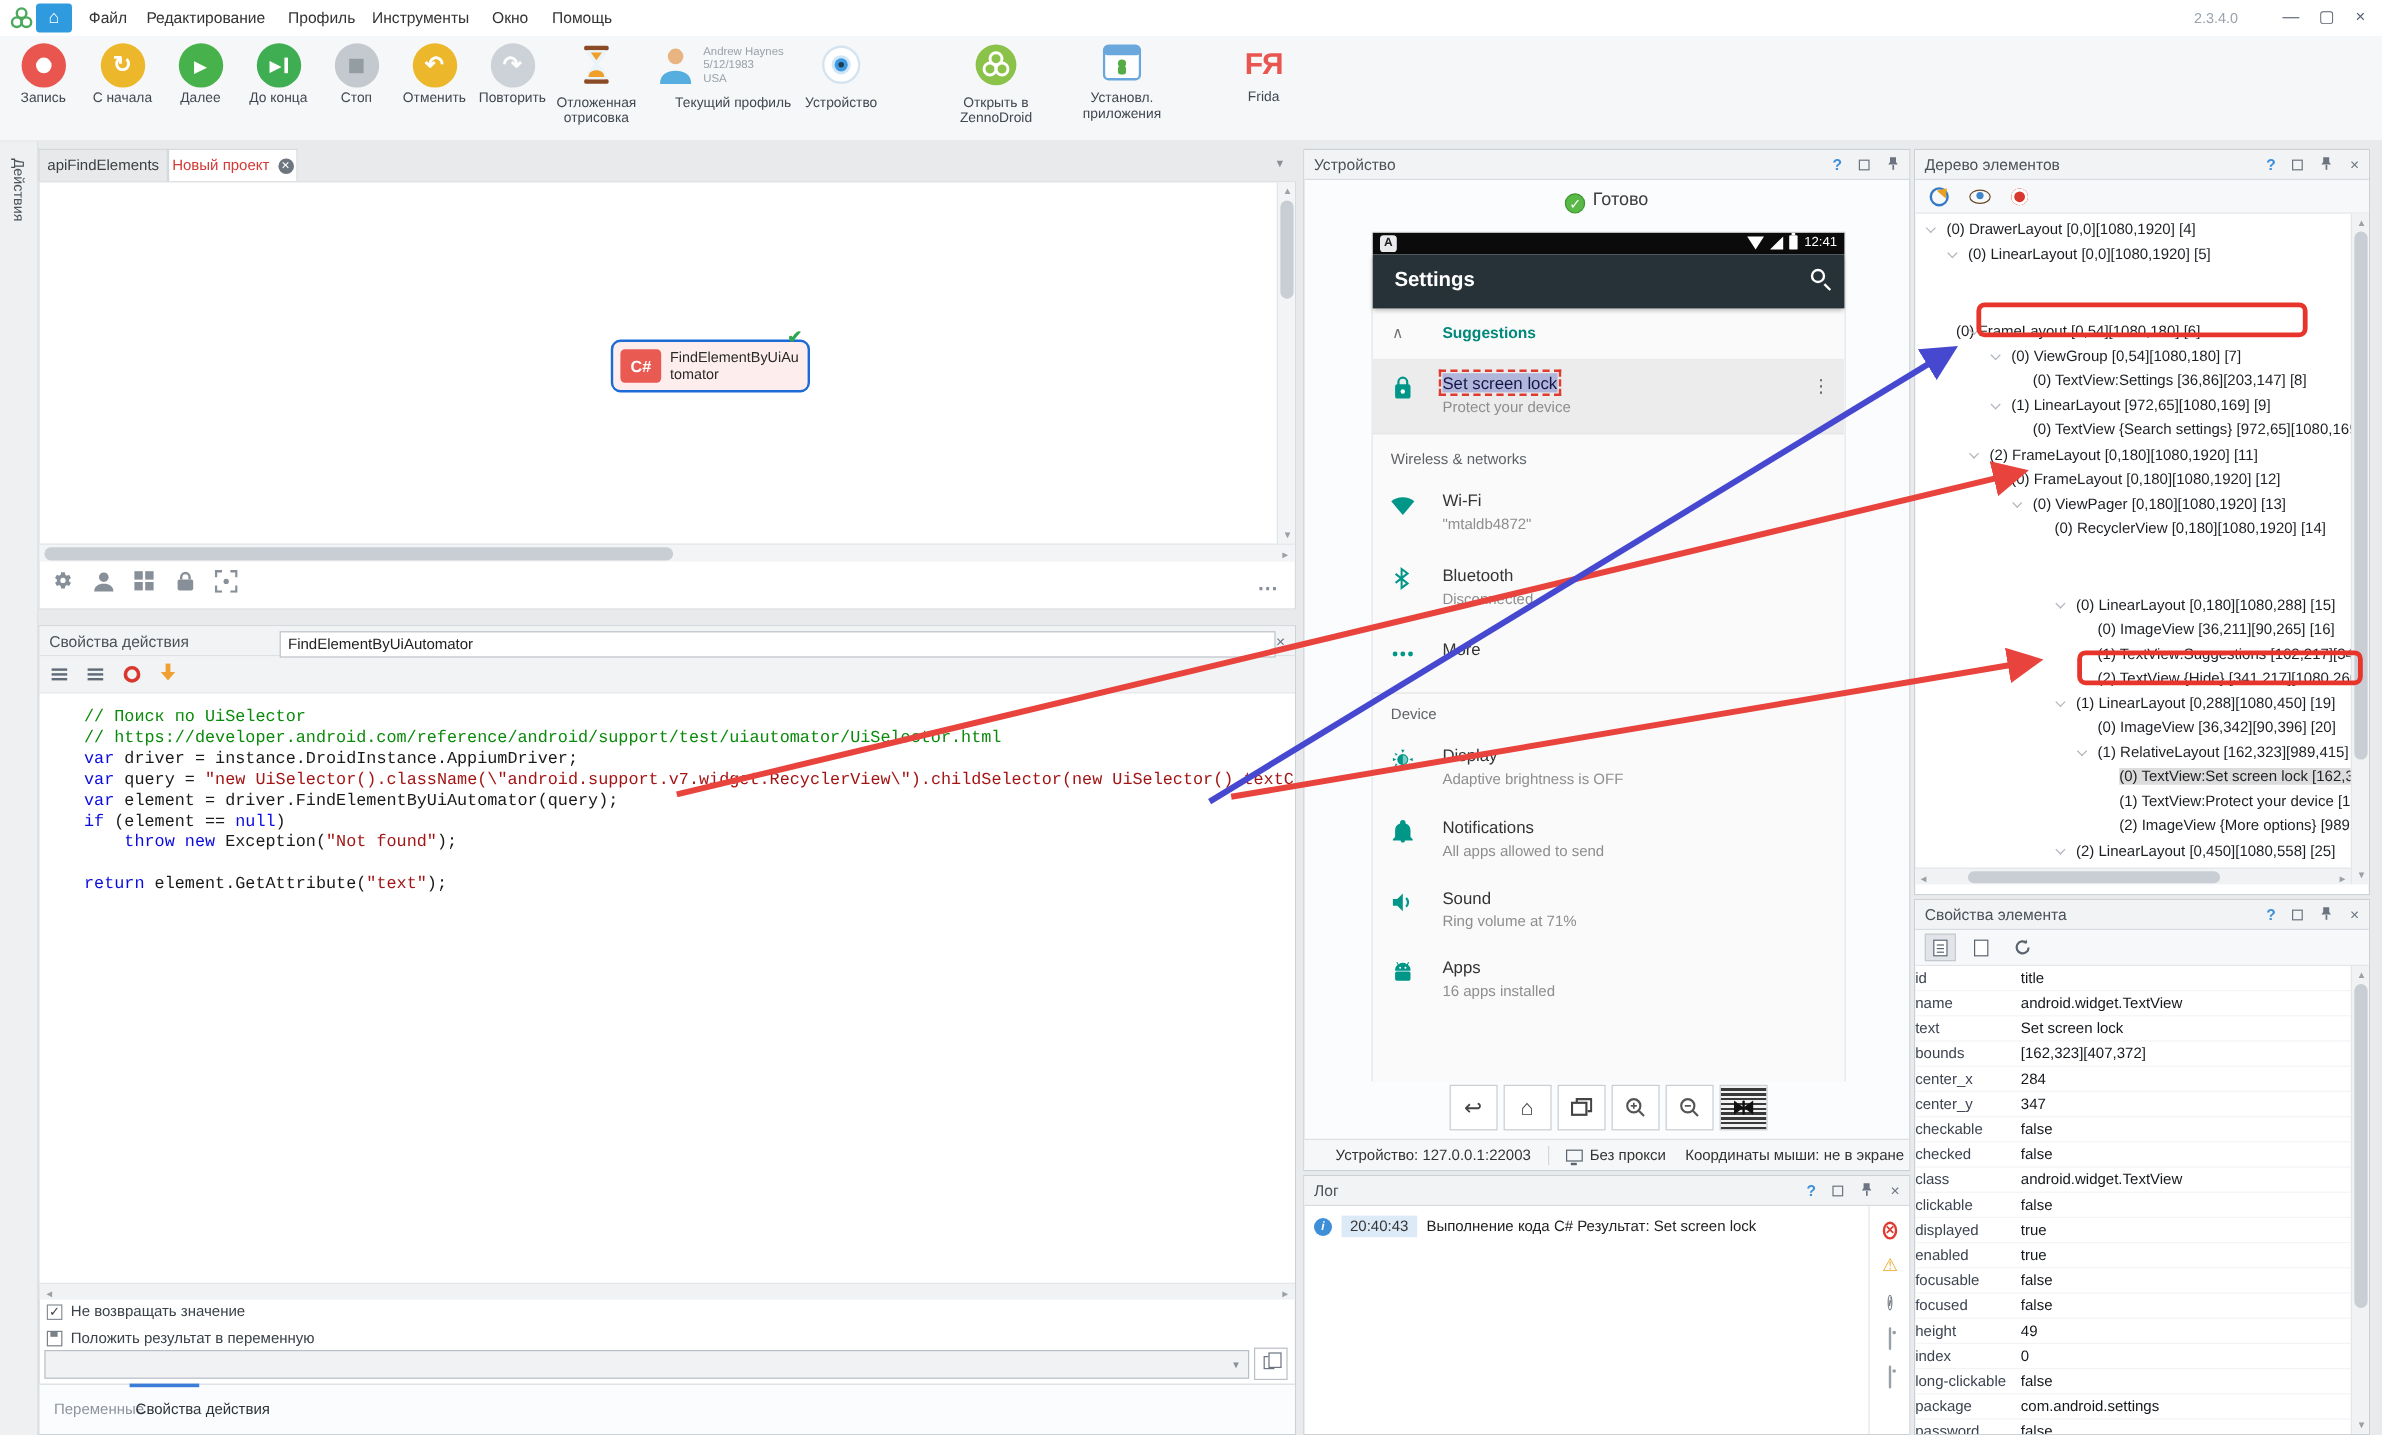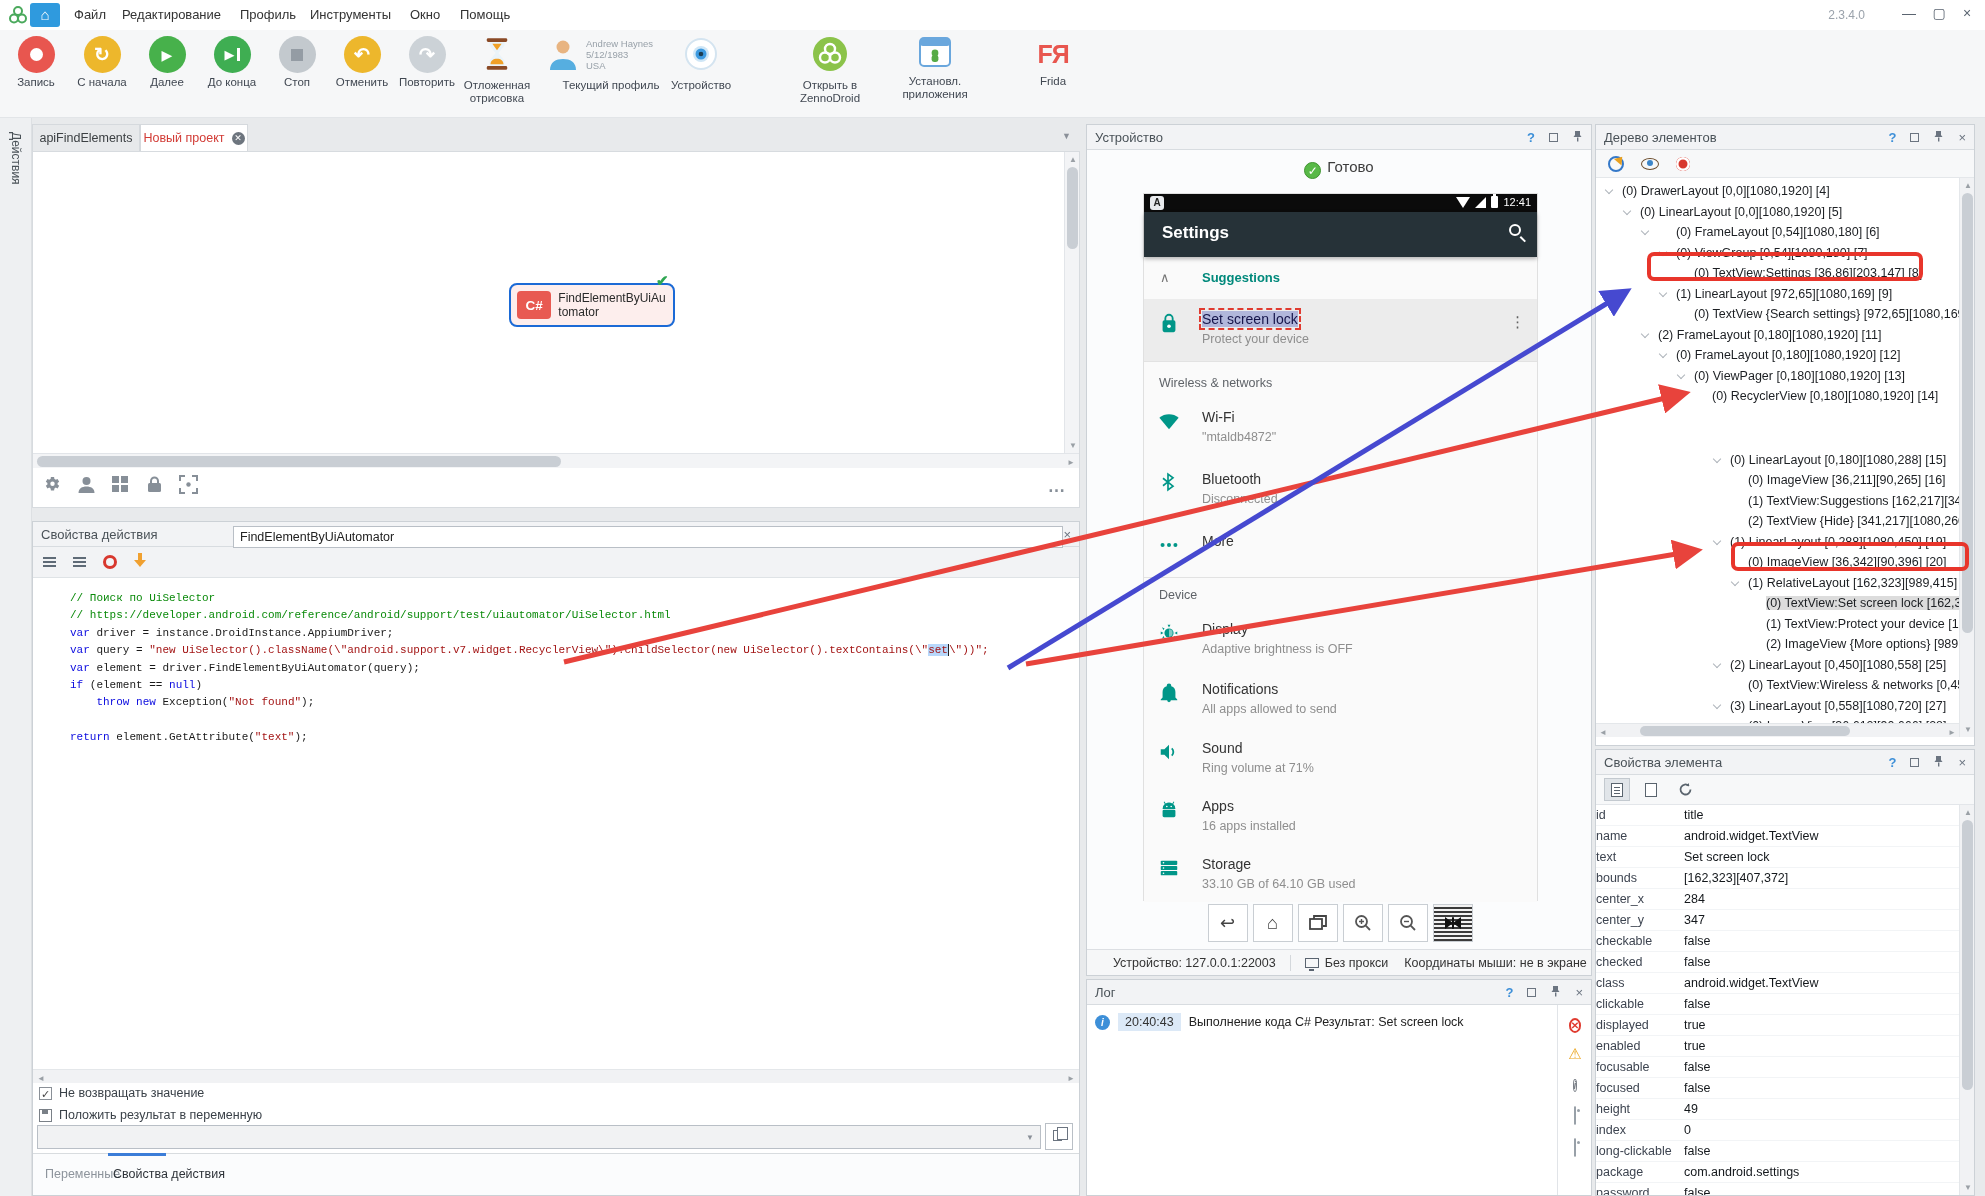--- a/index.html
+++ b/index.html
@@ -46,21 +46,21 @@
 .vsb{position:absolute;background:#f3f4f6}
 .sbthumb{position:absolute;background:#c9ced4;border-radius:6px}
 .sbarrow{position:absolute;font-size:8px;color:#9aa0a6}
 .cicons{position:absolute;top:323px;display:flex;gap:14px;align-items:center}
 .cico{width:20px;height:20px;color:#878f98}
 
 #apPanel{left:32px;top:521px;width:1048px;height:675px}
 #apTools{position:absolute;left:0;top:25px;width:100%;height:31px;background:#f2f3f5;border-bottom:1px solid #dfe3e6;display:flex;align-items:center;gap:16px;padding-left:10px}
 #apName{position:absolute;left:200px;top:4px;width:830px;height:22px;border:1px solid #b9bfc6;background:#fff;font-size:12.5px;color:#222;padding:0 6px;font-family:"Liberation Sans",sans-serif}
 #codeArea{position:absolute;left:0;top:56px;width:1046px;height:491px;background:#fff;overflow:hidden;padding:12px 0 0 37px}
-.code-line{font-family:"Liberation Mono","DejaVu Sans Mono",monospace;font-size:11px;line-height:17.4px;white-space:pre}
+.code-line{font-family:"Liberation Mono","DejaVu Sans Mono",monospace;font-size:14px;line-height:17.4px;white-space:pre}
 .tk-c{color:#0a8a0a}.tk-k{color:#0a0adf}.tk-p{color:#1a1a1a}.tk-s{color:#a31515}
 .tk-hl{color:#a31515;background:#b8d8fb;border-right:1.3px solid #222}
 #codeHsb{position:absolute;left:0;top:547px;width:1046px;height:14px;background:#f1f2f4;border-top:1px solid #e4e7ea}
 .chkrow{position:absolute;left:6px;display:flex;align-items:center;gap:7px;font-size:12.5px;color:#3a4148}
 .chkbox{width:13px;height:13px;border:1px solid #8a9097;background:#fff;font-size:11px;line-height:12px;text-align:center;color:#444}
 .flopico{width:13px;height:13px;border:1.5px solid #7a8087;position:relative}
 .flopico::after{content:"";position:absolute;left:2px;top:0;width:6px;height:4px;background:#7a8087}
 #apDrop{position:absolute;left:4px;top:603px;width:1004px;height:24px;border:1px solid #b9bfc6;background:#f1f2f3}
 #apDrop .da{position:absolute;right:6px;top:7px;font-size:8px;color:#8a9098}
 #copyBtn{position:absolute;left:1012px;top:601px;width:28px;height:27px;border:1px solid #b9bfc6;background:#fff}
@@ -493,36 +493,20 @@
               <g fill="#009688">
                 <path d="M7.4 5.4 6.2 3.3l.9-.5 1.2 2.1a6.8 6.8 0 0 1 7.4 0l1.2-2.1.9.5-1.2 2.1A6.3 6.3 0 0 1 19 10.8H5a6.3 6.3 0 0 1 2.4-5.4z"></path>
                 <rect x="5" y="11.6" width="14" height="8.4" rx="1.6"></rect>
               </g>
               <circle cx="9.6" cy="8.2" r=".9" fill="#fff"></circle>
               <circle cx="14.4" cy="8.2" r=".9" fill="#fff"></circle>
             </svg></span>
           <span class="sTitle">Apps</span>
           <span class="sSub">16 apps installed</span>
         </div>
-        <div class="sRow" style="height: 58px;">
-          <span class="sIco"><svg width="22" height="22" viewBox="0 0 24 24">
-              <g fill="#009688">
-                <rect x="3" y="4" width="18" height="4.6" rx="1"></rect>
-                <rect x="3" y="9.7" width="18" height="4.6" rx="1"></rect>
-                <rect x="3" y="15.4" width="18" height="4.6" rx="1"></rect>
-              </g>
-              <g fill="#fff">
-                <circle cx="6" cy="6.3" r=".9"></circle>
-                <circle cx="6" cy="12" r=".9"></circle>
-                <circle cx="6" cy="17.7" r=".9"></circle>
-              </g>
-            </svg></span>
-          <span class="sTitle">Storage</span>
-          <span class="sSub">33.10 GB of 64.10 GB used</span>
-        </div>
       </div>
   </div>
   <div id="navRow">
     <div class="navBtn">↩</div>
     <div class="navBtn">⌂</div>
     <div class="navBtn">
         <svg width="18" height="16">
           <rect x="1" y="4" width="12" height="10" fill="none" stroke="#444" stroke-width="1.8"></rect>
           <path d="M5 4V1h12v10h-3" fill="none" stroke="#444" stroke-width="1.8"></path>
         </svg>
@@ -598,21 +582,21 @@
     </span>
   </div>
   <div id="treeTools">
     <span class="refrico"></span>
     <span class="eyeico"></span>
     <span class="recico"></span>
   </div>
   <div id="treeBody">
       <div class="tree-item" style="padding-left: 26px;"><span class="chev" style="left: 10px;"></span><span>(0) DrawerLayout [0,0][1080,1920] [4]</span></div>
       <div class="tree-item" style="padding-left: 44px;"><span class="chev" style="left: 28px;"></span><span>(0) LinearLayout [0,0][1080,1920] [5]</span></div>
-      <div class="tree-item" style="padding-left: 80px;"><span class="chev" style="left: 46px;"></span><span>(0) FrameLayout [0,54][1080,180] [6]</span></div>
+      <div class="tree-item" style="padding-left: 34px; margin-top: 44px;"><span class="chev" style="left: 46px;"></span><span>(0) FrameLayout [0,54][1080,180] [6]</span></div>
       <div class="tree-item" style="padding-left: 80px;"><span class="chev" style="left: 64px;"></span><span>(0) ViewGroup [0,54][1080,180] [7]</span></div>
       <div class="tree-item" style="padding-left: 98px;"><span>(0) TextView:Settings [36,86][203,147] [8]</span></div>
       <div class="tree-item" style="padding-left: 80px;"><span class="chev" style="left: 64px;"></span><span>(1) LinearLayout [972,65][1080,169] [9]</span></div>
       <div class="tree-item" style="padding-left: 98px;"><span>(0) TextView {Search settings} [972,65][1080,169] [10]</span></div>
       <div class="tree-item" style="padding-left: 62px;"><span class="chev" style="left: 46px;"></span><span>(2) FrameLayout [0,180][1080,1920] [11]</span></div>
       <div class="tree-item" style="padding-left: 80px;"><span class="chev" style="left: 64px;"></span><span>(0) FrameLayout [0,180][1080,1920] [12]</span></div>
       <div class="tree-item" style="padding-left: 98px;"><span class="chev" style="left: 82px;"></span><span>(0) ViewPager [0,180][1080,1920] [13]</span></div>
       <div class="tree-item" style="padding-left: 116px;"><span>(0) RecyclerView [0,180][1080,1920] [14]</span></div>
       <div class="tree-item" style="padding-left: 134px; margin-top: 43px;"><span class="chev" style="left: 118px;"></span><span>(0) LinearLayout [0,180][1080,288] [15]</span></div>
       <div class="tree-item" style="padding-left: 152px;"><span>(0) ImageView [36,211][90,265] [16]</span></div>

